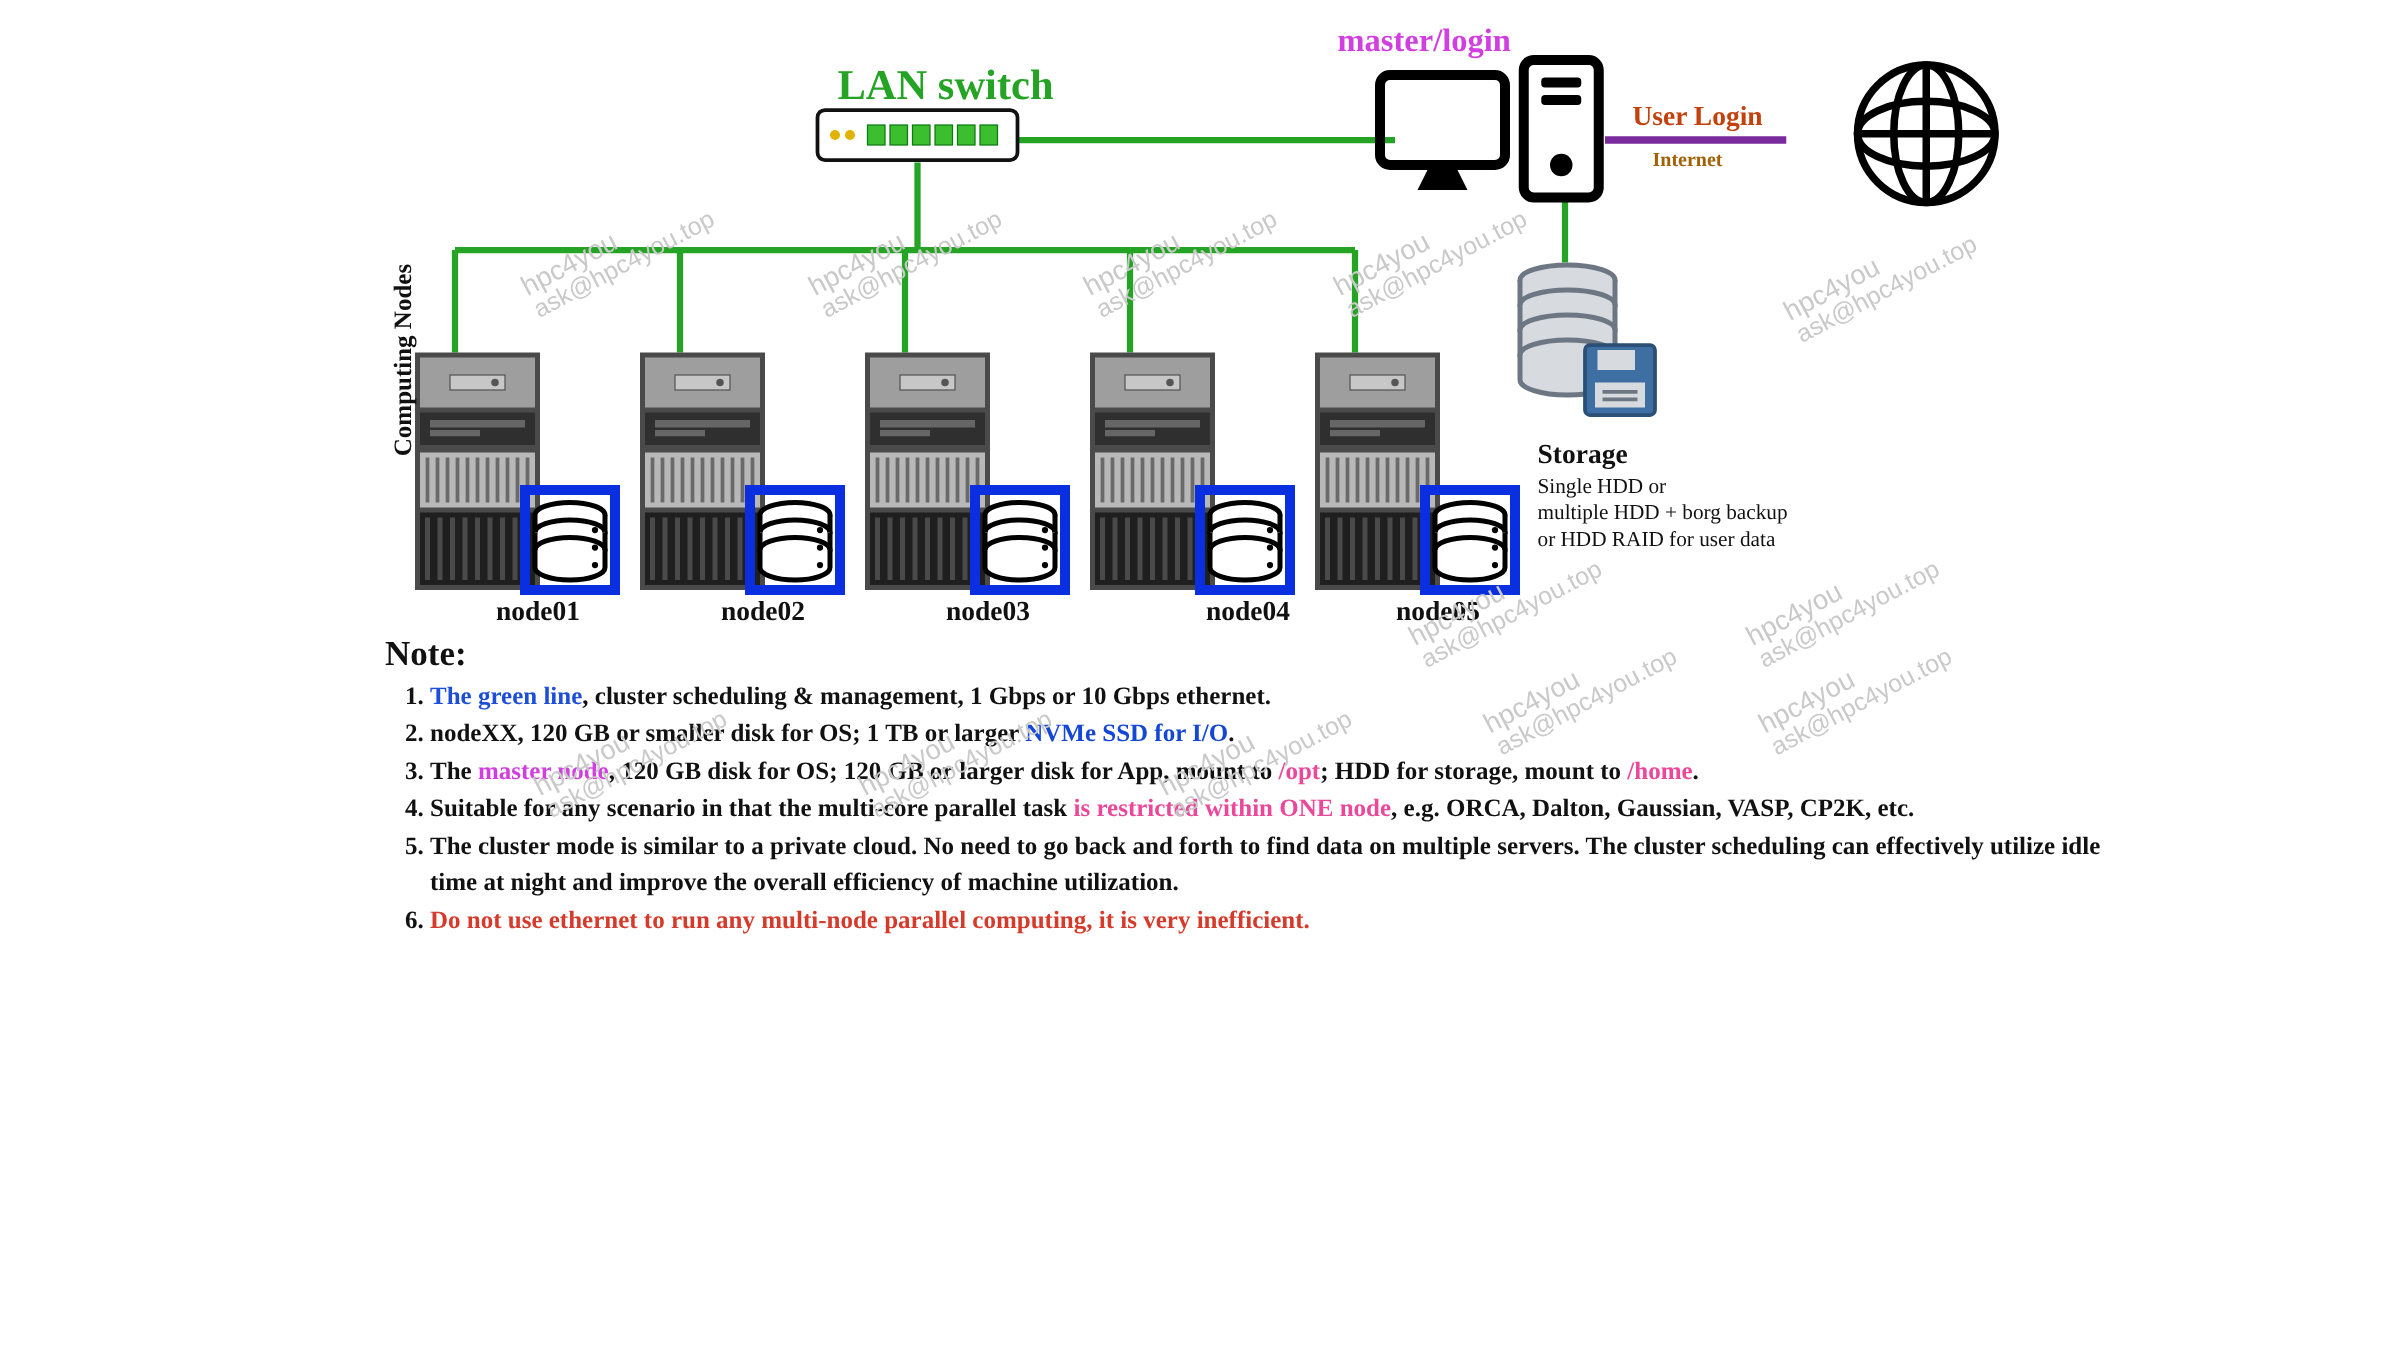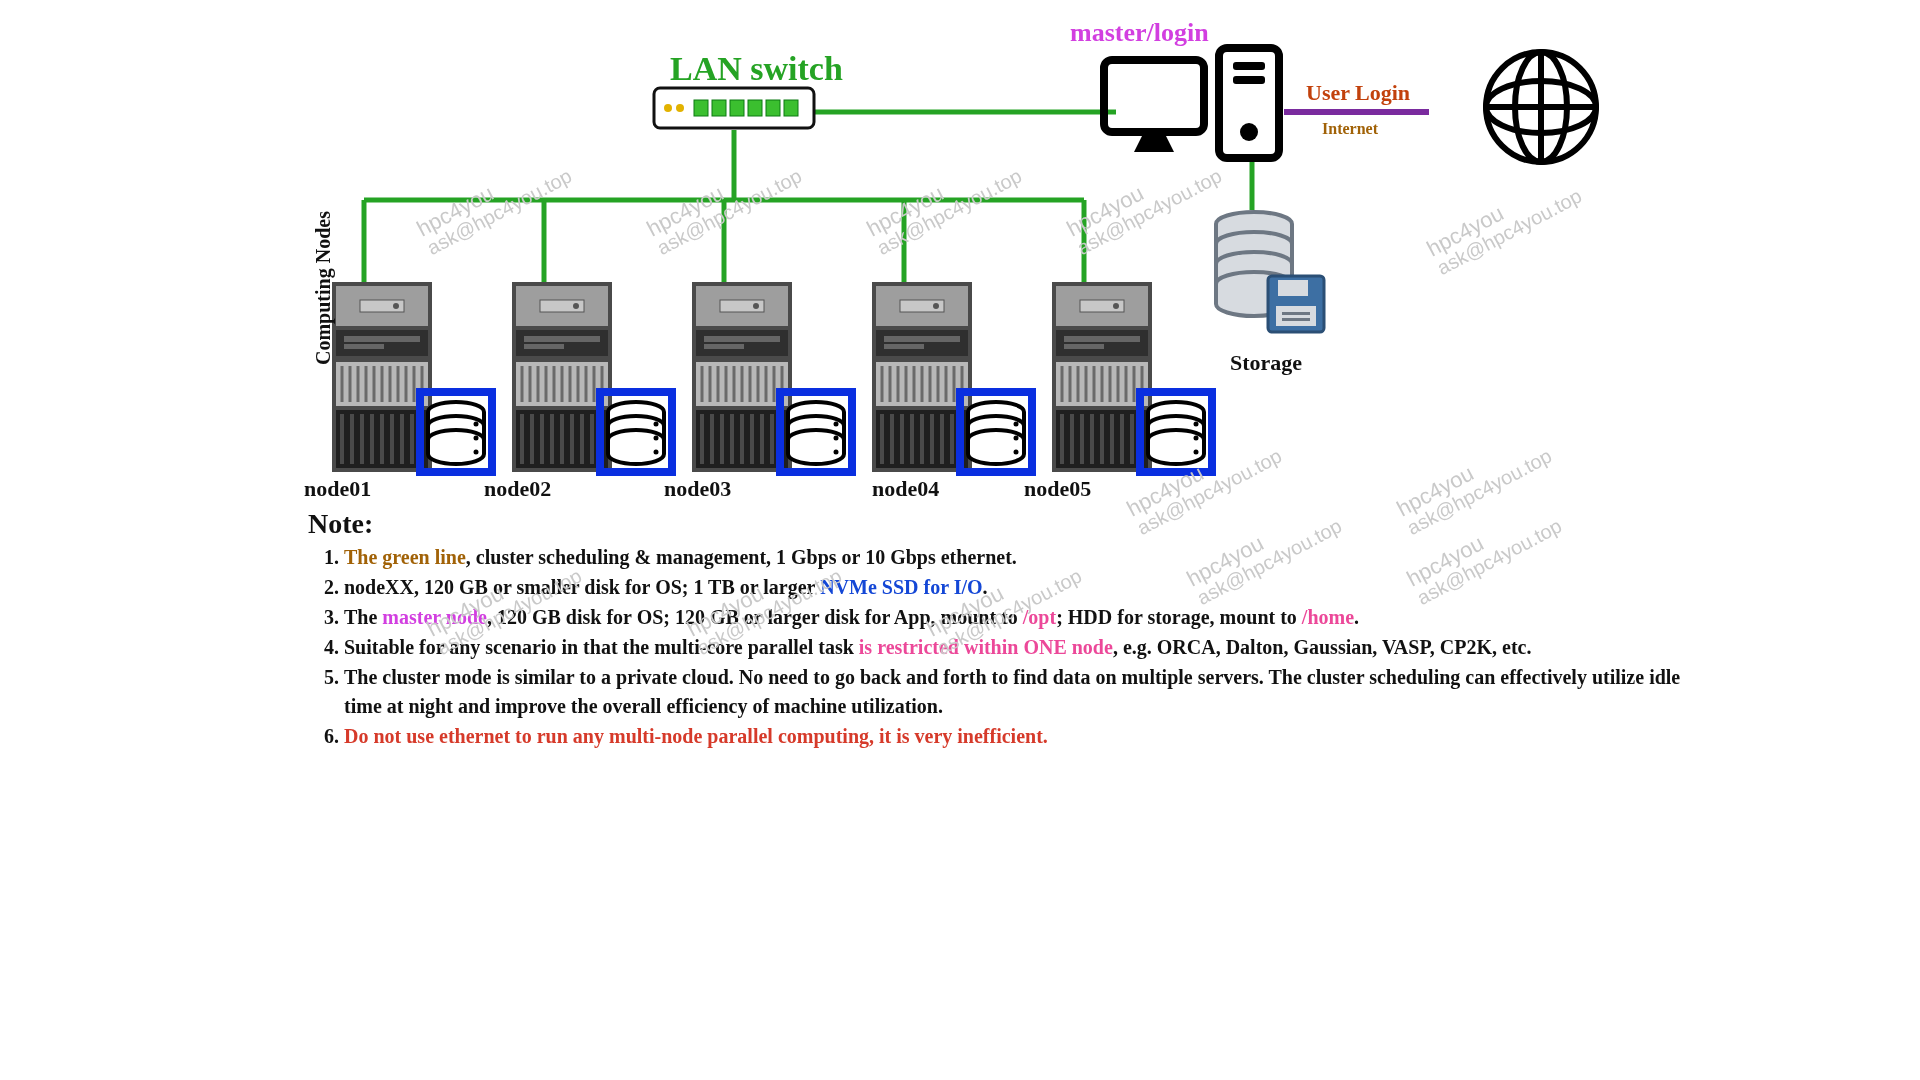--- a/index.html
+++ b/index.html
@@ -2,28 +2,28 @@
 <html><head>
 <meta charset="utf-8">
 <style>
   html,body{margin:0;padding:0;background:#fff;font-family:Georgia,"Times New Roman",serif;color:#111}
   .stage{position:relative;width:1472px;height:832px;margin:0 auto;background:#fff;overflow:hidden}
   svg{position:absolute;left:0;top:0}
   .lan-label{position:absolute;color:#25a324;font-weight:700;font-size:34px}
   .ml-label{position:absolute;color:#d23fe0;font-weight:700;font-size:26px}
   .user-login{position:absolute;font-weight:700;font-size:22px;color:#c2410c}
   .internet{position:absolute;font-weight:700;font-size:16px;color:#a16207}
-  .node-label{position:absolute;font-weight:700;font-size:22px;color:#111;text-align:left;width:160px}
+  .node-label{position:absolute;font-weight:700;font-size:22px;color:#111;text-align:right;width:160px}
   .vaxis{position:absolute;left:88px;top:365px;transform:rotate(-90deg);transform-origin:left top;font-weight:700;font-size:20px}
   .storage-title{position:absolute;font-weight:700;font-size:22px}
   .storage-body{position:absolute;font-size:17px;line-height:1.25;width:260px}
   .note-head{position:absolute;font-weight:700;font-size:28px}
   .notes{position:absolute;font-size:20px;line-height:1.45;list-style:decimal;padding-left:26px;margin:0;width:1340px}
   .notes li{font-weight:700;margin:1px 0}
-  .c-green{color:#a16207}
+  .c-green{color:#1d4ed8}
   .c-blue{color:#1447d6}
   .c-mag{color:#d23fe0}
   .c-orange{color:#ec4899}
   .c-red{color:#d63a2a}
   .title{position:absolute;font-weight:800;font-size:40px}
   .wm{position:absolute;color:#c9c9c9;font-family:Arial,Helvetica,sans-serif;font-size:22px;transform:rotate(-28deg);pointer-events:none;user-select:none;line-height:1.05}
   .wm .l2{font-size:20px}
 </style>
 </head>
 <body>
@@ -191,20 +191,25 @@
 
   <div class="vaxis">Computing Nodes</div>
 
   <div class="node-label" style="left:80px;top:476px">node01</div>
   <div class="node-label" style="left:260px;top:476px">node02</div>
   <div class="node-label" style="left:440px;top:476px">node03</div>
   <div class="node-label" style="left:648px;top:476px">node04</div>
   <div class="node-label" style="left:800px;top:476px">node05</div>
 
   <div class="storage-title" style="left:1006px;top:350px">Storage</div>
+  <div class="storage-body" style="left:1006px;top:378px">
+    <span>Single HDD or</span><br>
+    <span>multiple HDD + borg backup</span><br>
+    <span>or HDD RAID for user data</span>
+  </div>
 
   <div class="note-head" style="left:84px;top:508px">Note:</div>
   <ol class="notes" style="left:94px;top:542px" id="notes-list">
       <li><span class="c-green">The green line</span><span>, cluster scheduling &amp; management, 1 Gbps or 10 Gbps ethernet.</span></li>
       <li><span>nodeXX, 120 GB or smaller disk for OS; 1 TB or larger </span><span class="c-blue">NVMe SSD for I/O</span><span>.</span></li>
       <li><span>The </span><span class="c-mag">master node</span><span>, 120 GB disk for OS; 120 GB or larger disk for App, mount to </span><span class="c-orange">/opt</span><span>; HDD for storage, mount to </span><span class="c-orange">/home</span><span>.</span></li>
       <li><span>Suitable for any scenario in that the multi-core parallel task </span><span class="c-orange">is restricted within ONE node</span><span>, e.g. ORCA, Dalton, Gaussian, VASP, CP2K, etc.</span></li>
       <li><span>The cluster mode is similar to a private cloud. No need to go back and forth to find data on multiple servers. The cluster scheduling can effectively utilize idle time at night and improve the overall efficiency of machine utilization.</span></li>
       <li><span class="c-red">Do not use ethernet to run any multi-node parallel computing, it is very inefficient.</span></li>
     </ol>

